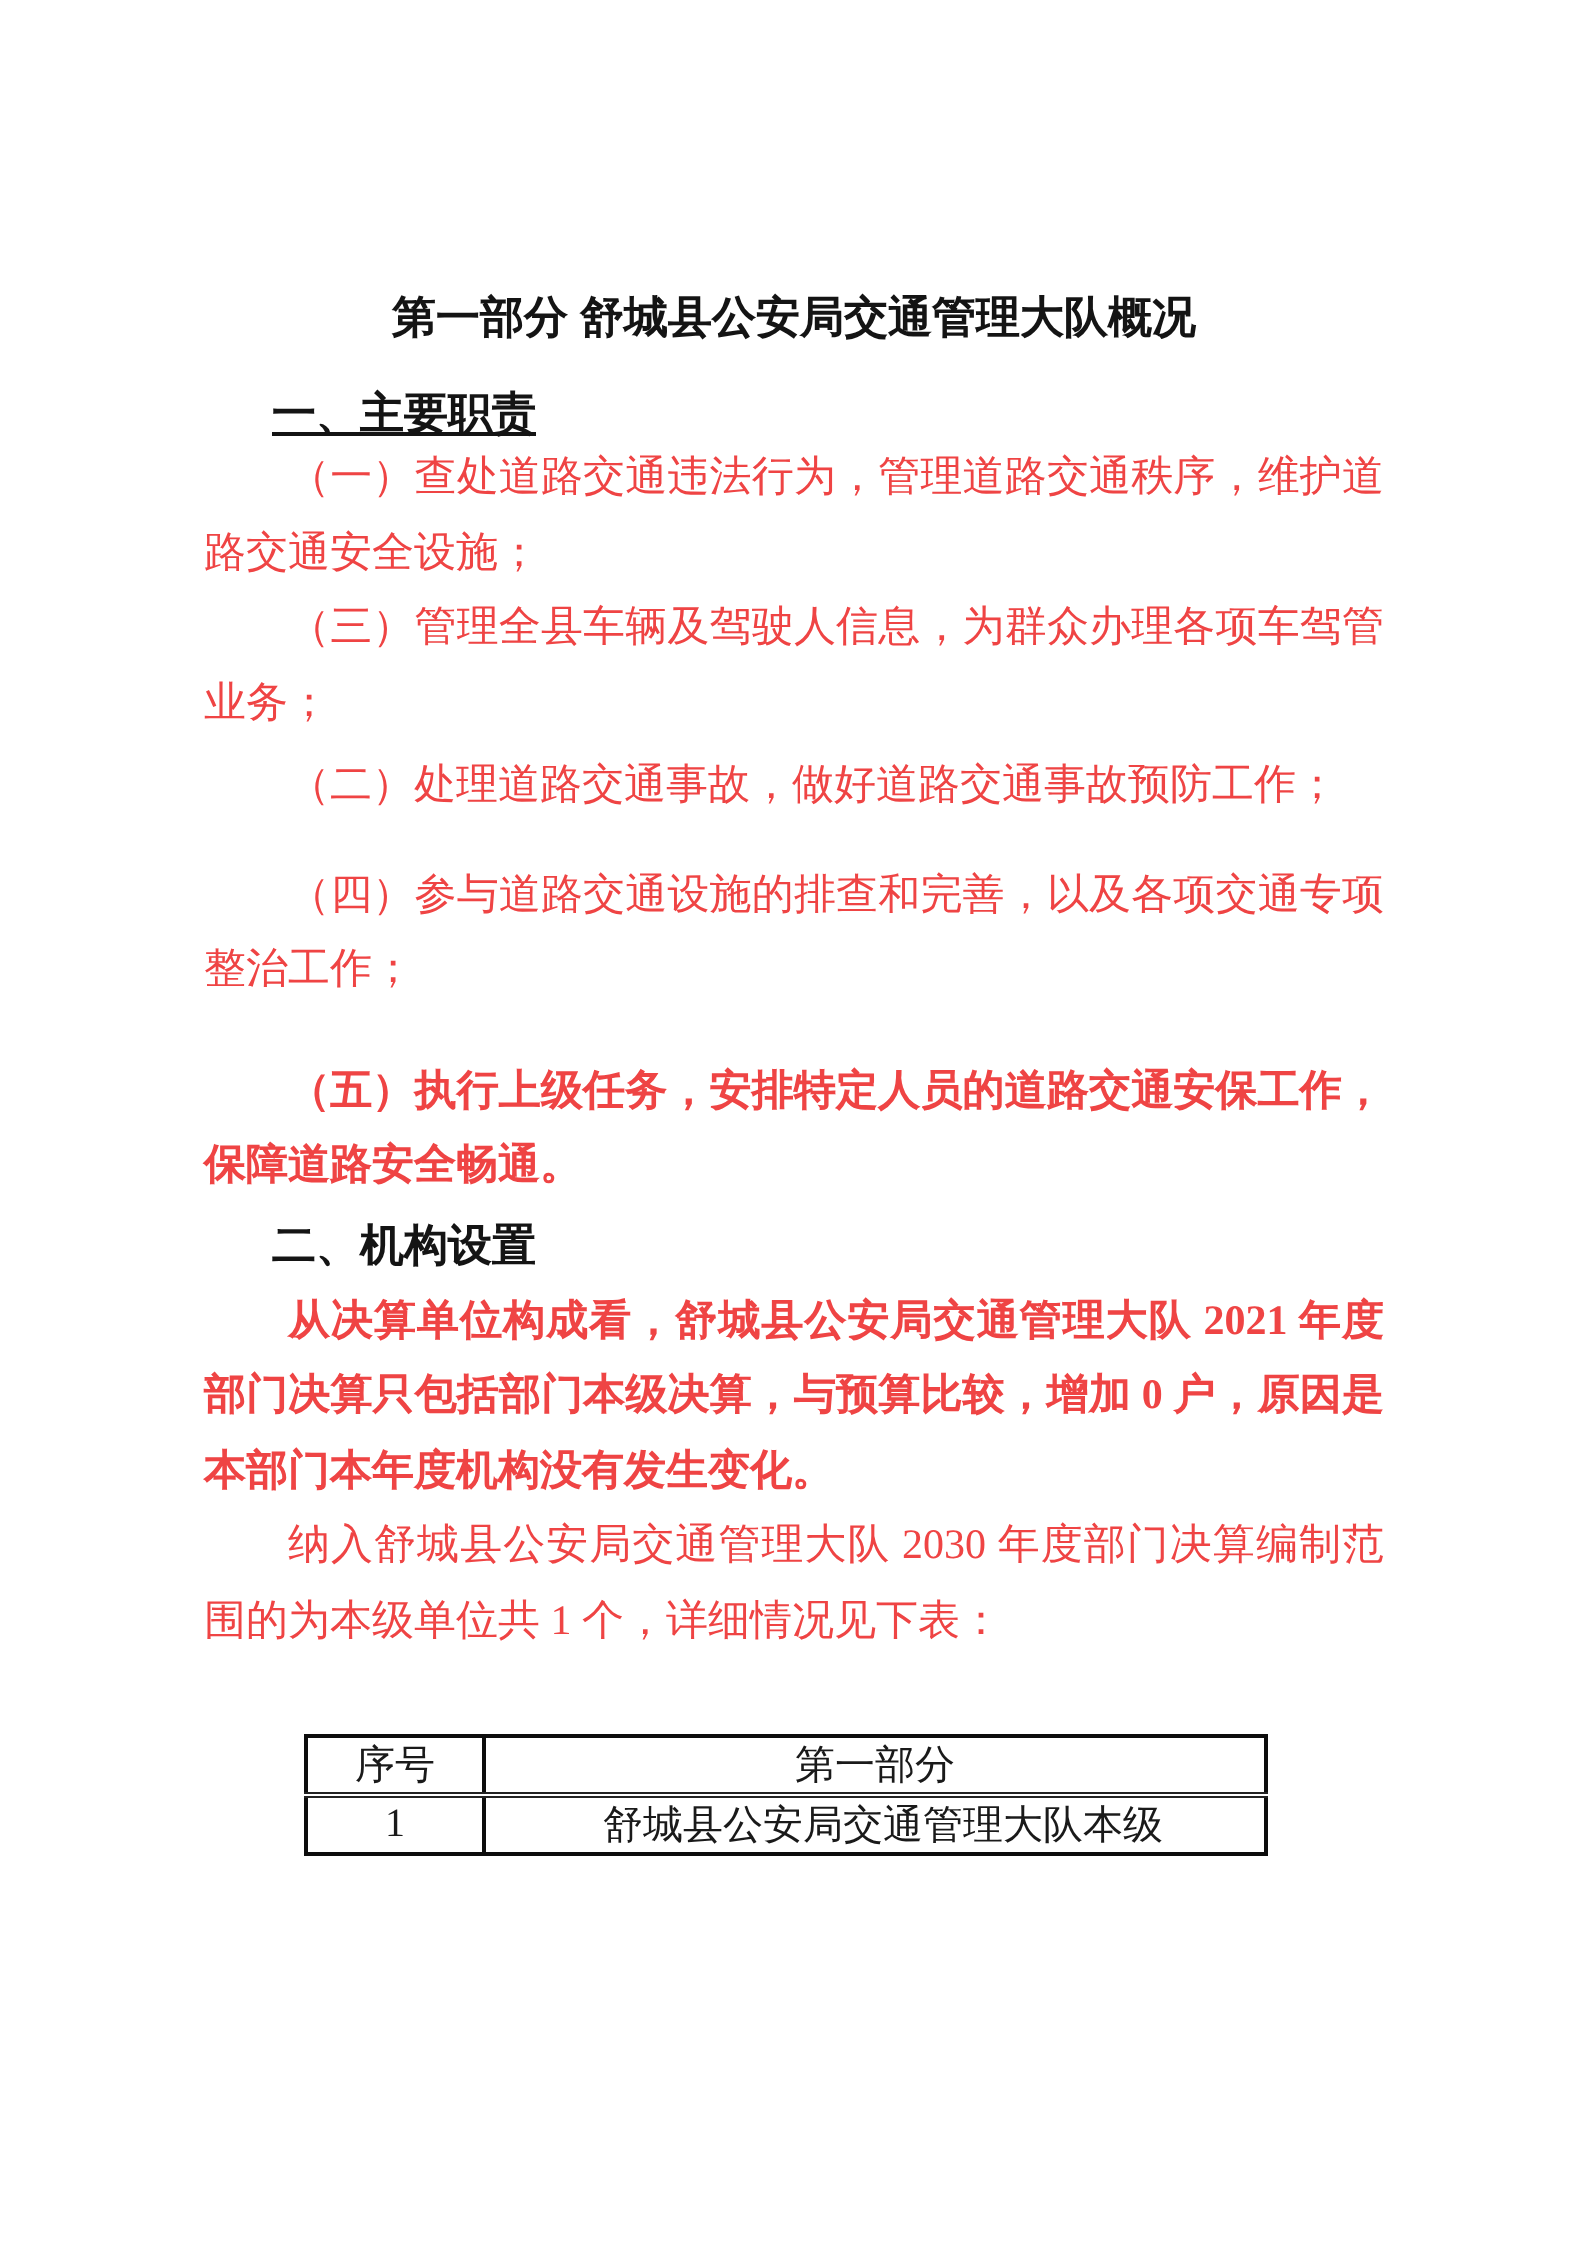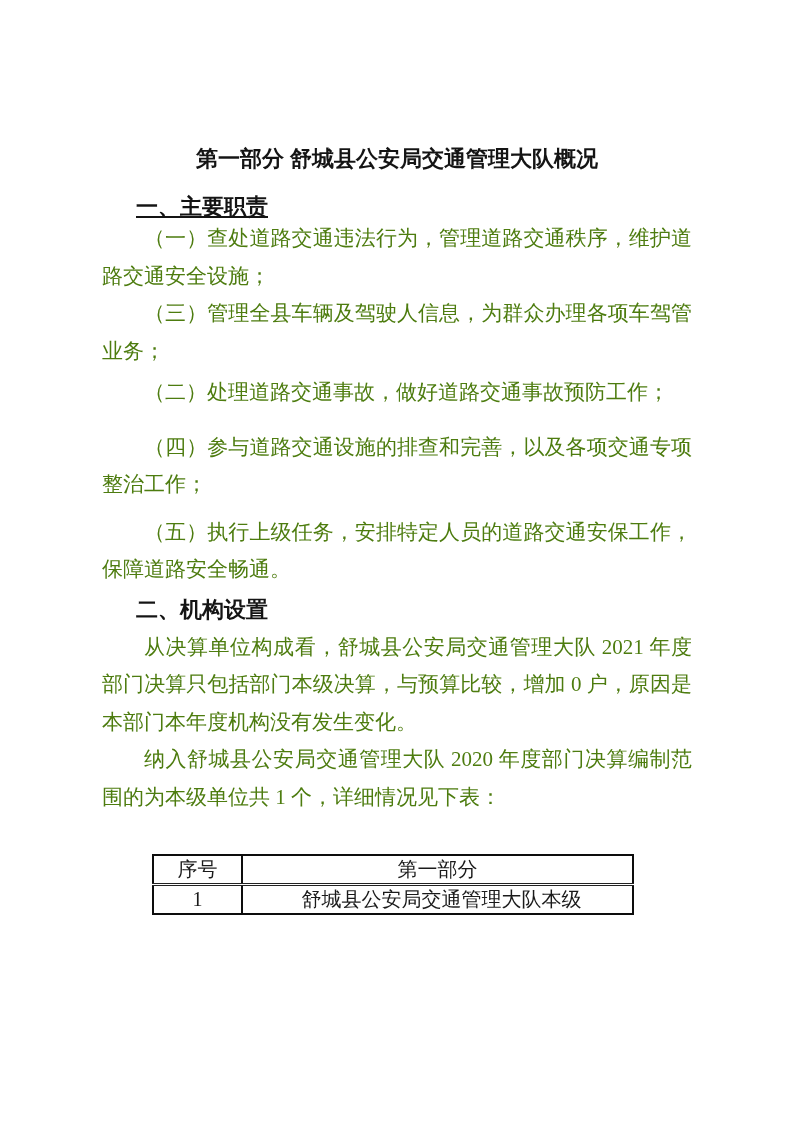--- a/index.html
+++ b/index.html
@@ -37,26 +37,26 @@
     color: #141414;
   }
   .sh-1 { margin-top: 20px; text-decoration: underline; }
   .sh-2 { margin-top: 8px; }
   .para {
     font-family: "Liberation Serif", "DejaVu Serif", serif;
     font-size: 21px;
     line-height: 37.5px;
     text-align: justify;
     text-indent: 2em;
-    color: #4d7c0f;
+    color: #ef4444;
   }
   .mt0  { margin-top: 0; }
   .mt4  { margin-top: 4px; }
-  .mt6  { margin-top: 6px; }
-  .mt10 { margin-top: 10px; }
+  .mt6  { margin-top: 6px; font-weight: bold; }
+  .mt10 { margin-top: 23px; font-weight: bold; }
   .mt17 { margin-top: 17px; }
   .table-wrap {
     margin-top: 38px;
     margin-left: 50px;
     width: 482px;
   }
   table.unit-table {
     border-collapse: collapse;
     width: 100%;
     font-size: 20px;
@@ -102,21 +102,21 @@
 
     <p class="para mt0">（一）查处道路交通违法行为，管理道路交通秩序，维护道路交通安全设施；</p>
     <p class="para mt0">（三）管理全县车辆及驾驶人信息，为群众办理各项车驾管业务；</p>
     <p class="para mt4">（二）处理道路交通事故，做好道路交通事故预防工作；</p>
     <p class="para mt17">（四）参与道路交通设施的排查和完善，以及各项交通专项整治工作；</p>
     <p class="para mt10">（五）执行上级任务，安排特定人员的道路交通安保工作，保障道路安全畅通。</p>
 
     <div class="section-heading sh-2">二、机构设置</div>
 
     <p class="para mt6">从决算单位构成看，舒城县公安局交通管理大队 2021 年度部门决算只包括部门本级决算，与预算比较，增加 0 户，原因是本部门本年度机构没有发生变化。</p>
-    <p class="para mt0">纳入舒城县公安局交通管理大队 2020 年度部门决算编制范围的为本级单位共 1 个，详细情况见下表：</p>
+    <p class="para mt0">纳入舒城县公安局交通管理大队 2030 年度部门决算编制范围的为本级单位共 1 个，详细情况见下表：</p>
 
     <div class="table-wrap">
       <table class="unit-table">
         <thead>
           <tr>
             <th class="col-index">序号</th>
             <th class="col-name-header">第一部分</th>
           </tr>
         </thead>
         <tbody>

